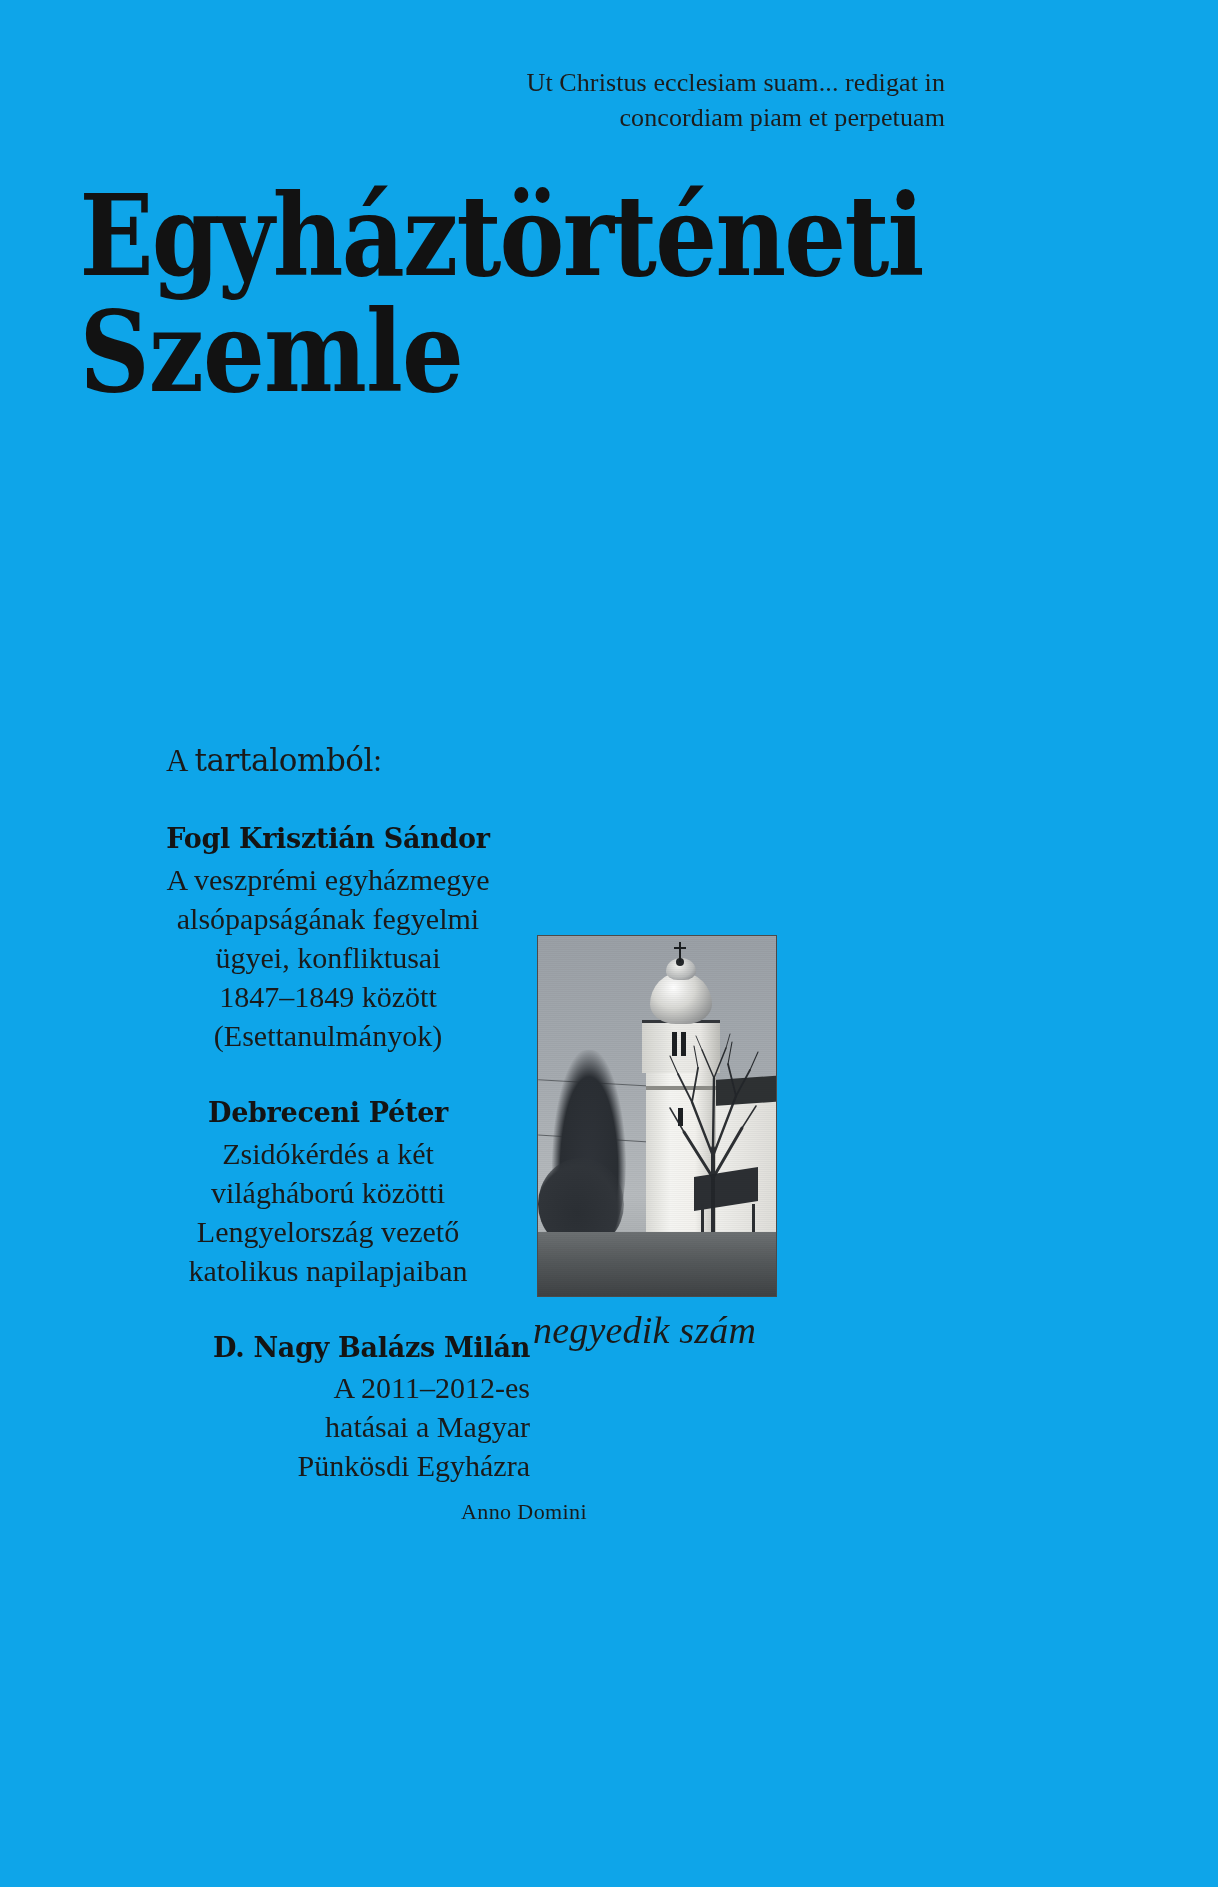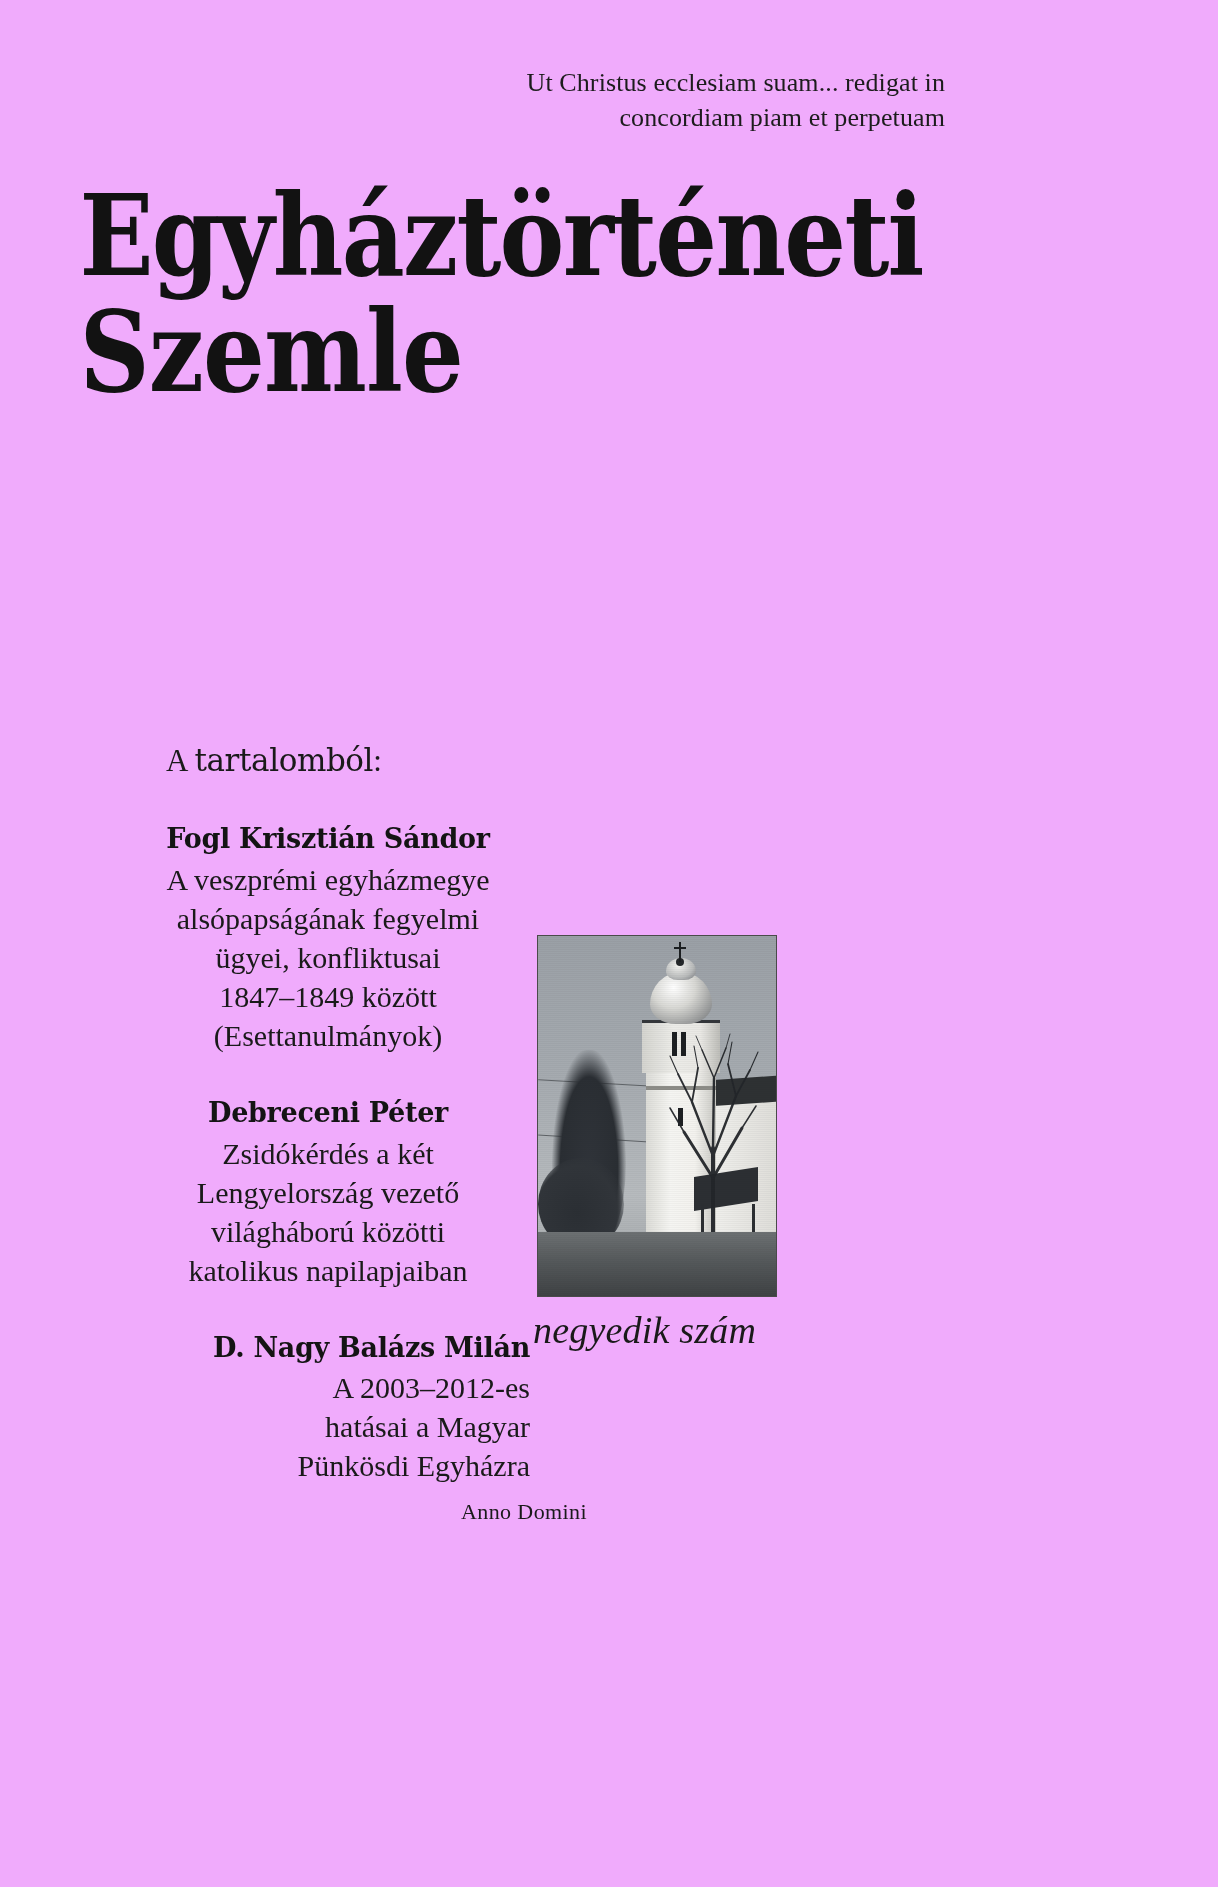--- a/index.html
+++ b/index.html
@@ -11,21 +11,21 @@
   body {
     font-family: "Liberation Serif", "DejaVu Serif", serif;
     color: #1a1a1a;
     -webkit-font-smoothing: antialiased;
   }
 
   #cover {
     position: relative;
     width: 1218px;
     height: 1887px;
-    background: #f0abfc;
+    background: #0ea5e9;
     overflow: hidden;
   }
 
   
   .epigraph {
     position: absolute;
     left: 400px;
     top: 66px;
     width: 545px;
     text-align: right;
@@ -361,30 +361,30 @@
         <span class="tl">ügyei, konfliktusai</span>
         <span class="tl">1847–1849 között</span>
         <span class="tl">(Esettanulmányok)</span>
       </div>
     </div>
 
     <div class="entry e2">
       <div class="entry-author">Debreceni Péter</div>
       <div class="entry-title">
         <span class="tl">Zsidókérdés a két</span>
+        <span class="tl">világháború közötti</span>
         <span class="tl">Lengyelország vezető</span>
-        <span class="tl">világháború közötti</span>
         <span class="tl">katolikus napilapjaiban</span>
       </div>
     </div>
 
     <div class="entry e3">
       <div class="entry-author">D. Nagy Balázs Milán</div>
       <div class="entry-title">
-        <span class="tl">A 2003–2012-es</span>
+        <span class="tl">A 2011–2012-es</span>
         <span class="tl">hatásai a Magyar</span>
         <span class="tl">Pünkösdi Egyházra</span>
       </div>
     </div>
   </div>
 
   <div class="photo-frame">
     <div class="photo">
       <div class="ph-wire w1"></div>
       <div class="ph-wire w2"></div>

